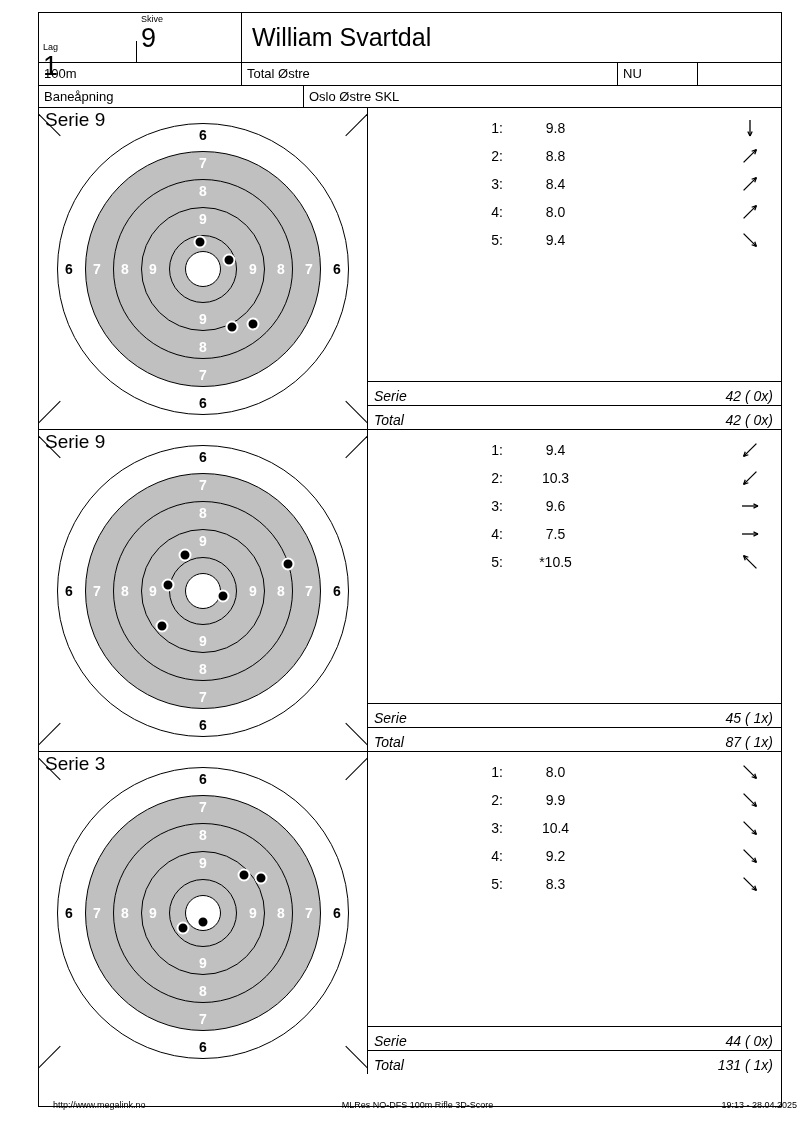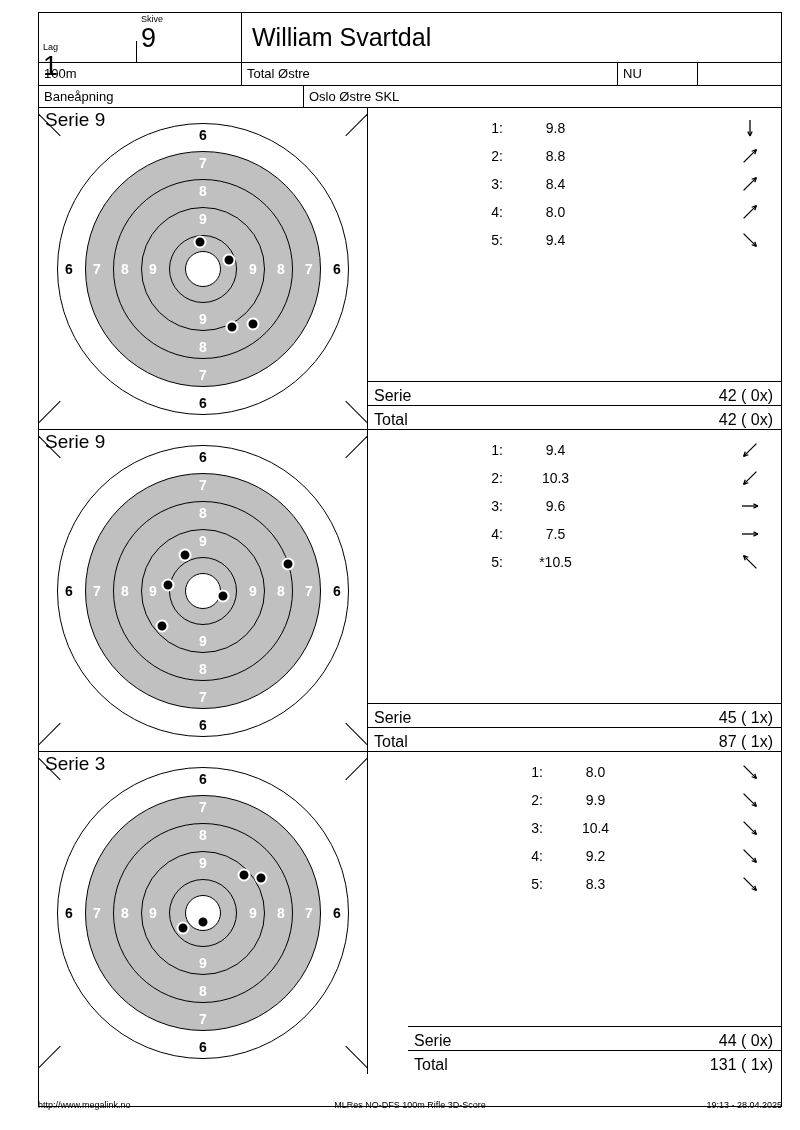--- a/index.html
+++ b/index.html
@@ -86,21 +86,21 @@
   .r3-org  { flex: 1; }
 
   
   .series {
     display: flex;
     border-bottom: 1px solid #000;
     box-sizing: border-box;
     height: 322px;
     position: relative;
   }
-  .series:last-of-type { border-bottom: none; gap: 40px; }
+  .series:last-of-type { border-bottom: none; }
   .target-pane {
     width: 329px;
     box-sizing: border-box;
     border-right: 1px solid #000;
     position: relative;
     overflow: hidden;
   }
   .series-label {
     position: absolute;
     left: 6px;
@@ -207,34 +207,36 @@
   }
   .arrow-svg { display: inline-block; vertical-align: middle; }
 
   .sum-row {
     display: flex;
     justify-content: space-between;
     align-items: center;
     height: 24px;
     border-top: 1px solid #000;
     box-sizing: border-box;
-    font-size: 16px;
+    font-size: 14px;
     padding: 4px 8px 0 6px;
+    font-style: italic;
   }
 
   
   .footer {
     position: absolute;
     left: 38px;
     top: 1100px;
     width: 744px;
     display: flex;
     justify-content: space-between;
     font-size: 9px;
     color: #000;
+    padding-left: 15px;
   }
   .footer .mid { position: absolute; left: 50%; transform: translateX(-50%); }
 </style>
 </head>
 <body>
 
 <div class="page">
 
   <div class="hdr-row1">
     <div class="hdr-cell c-lag">

